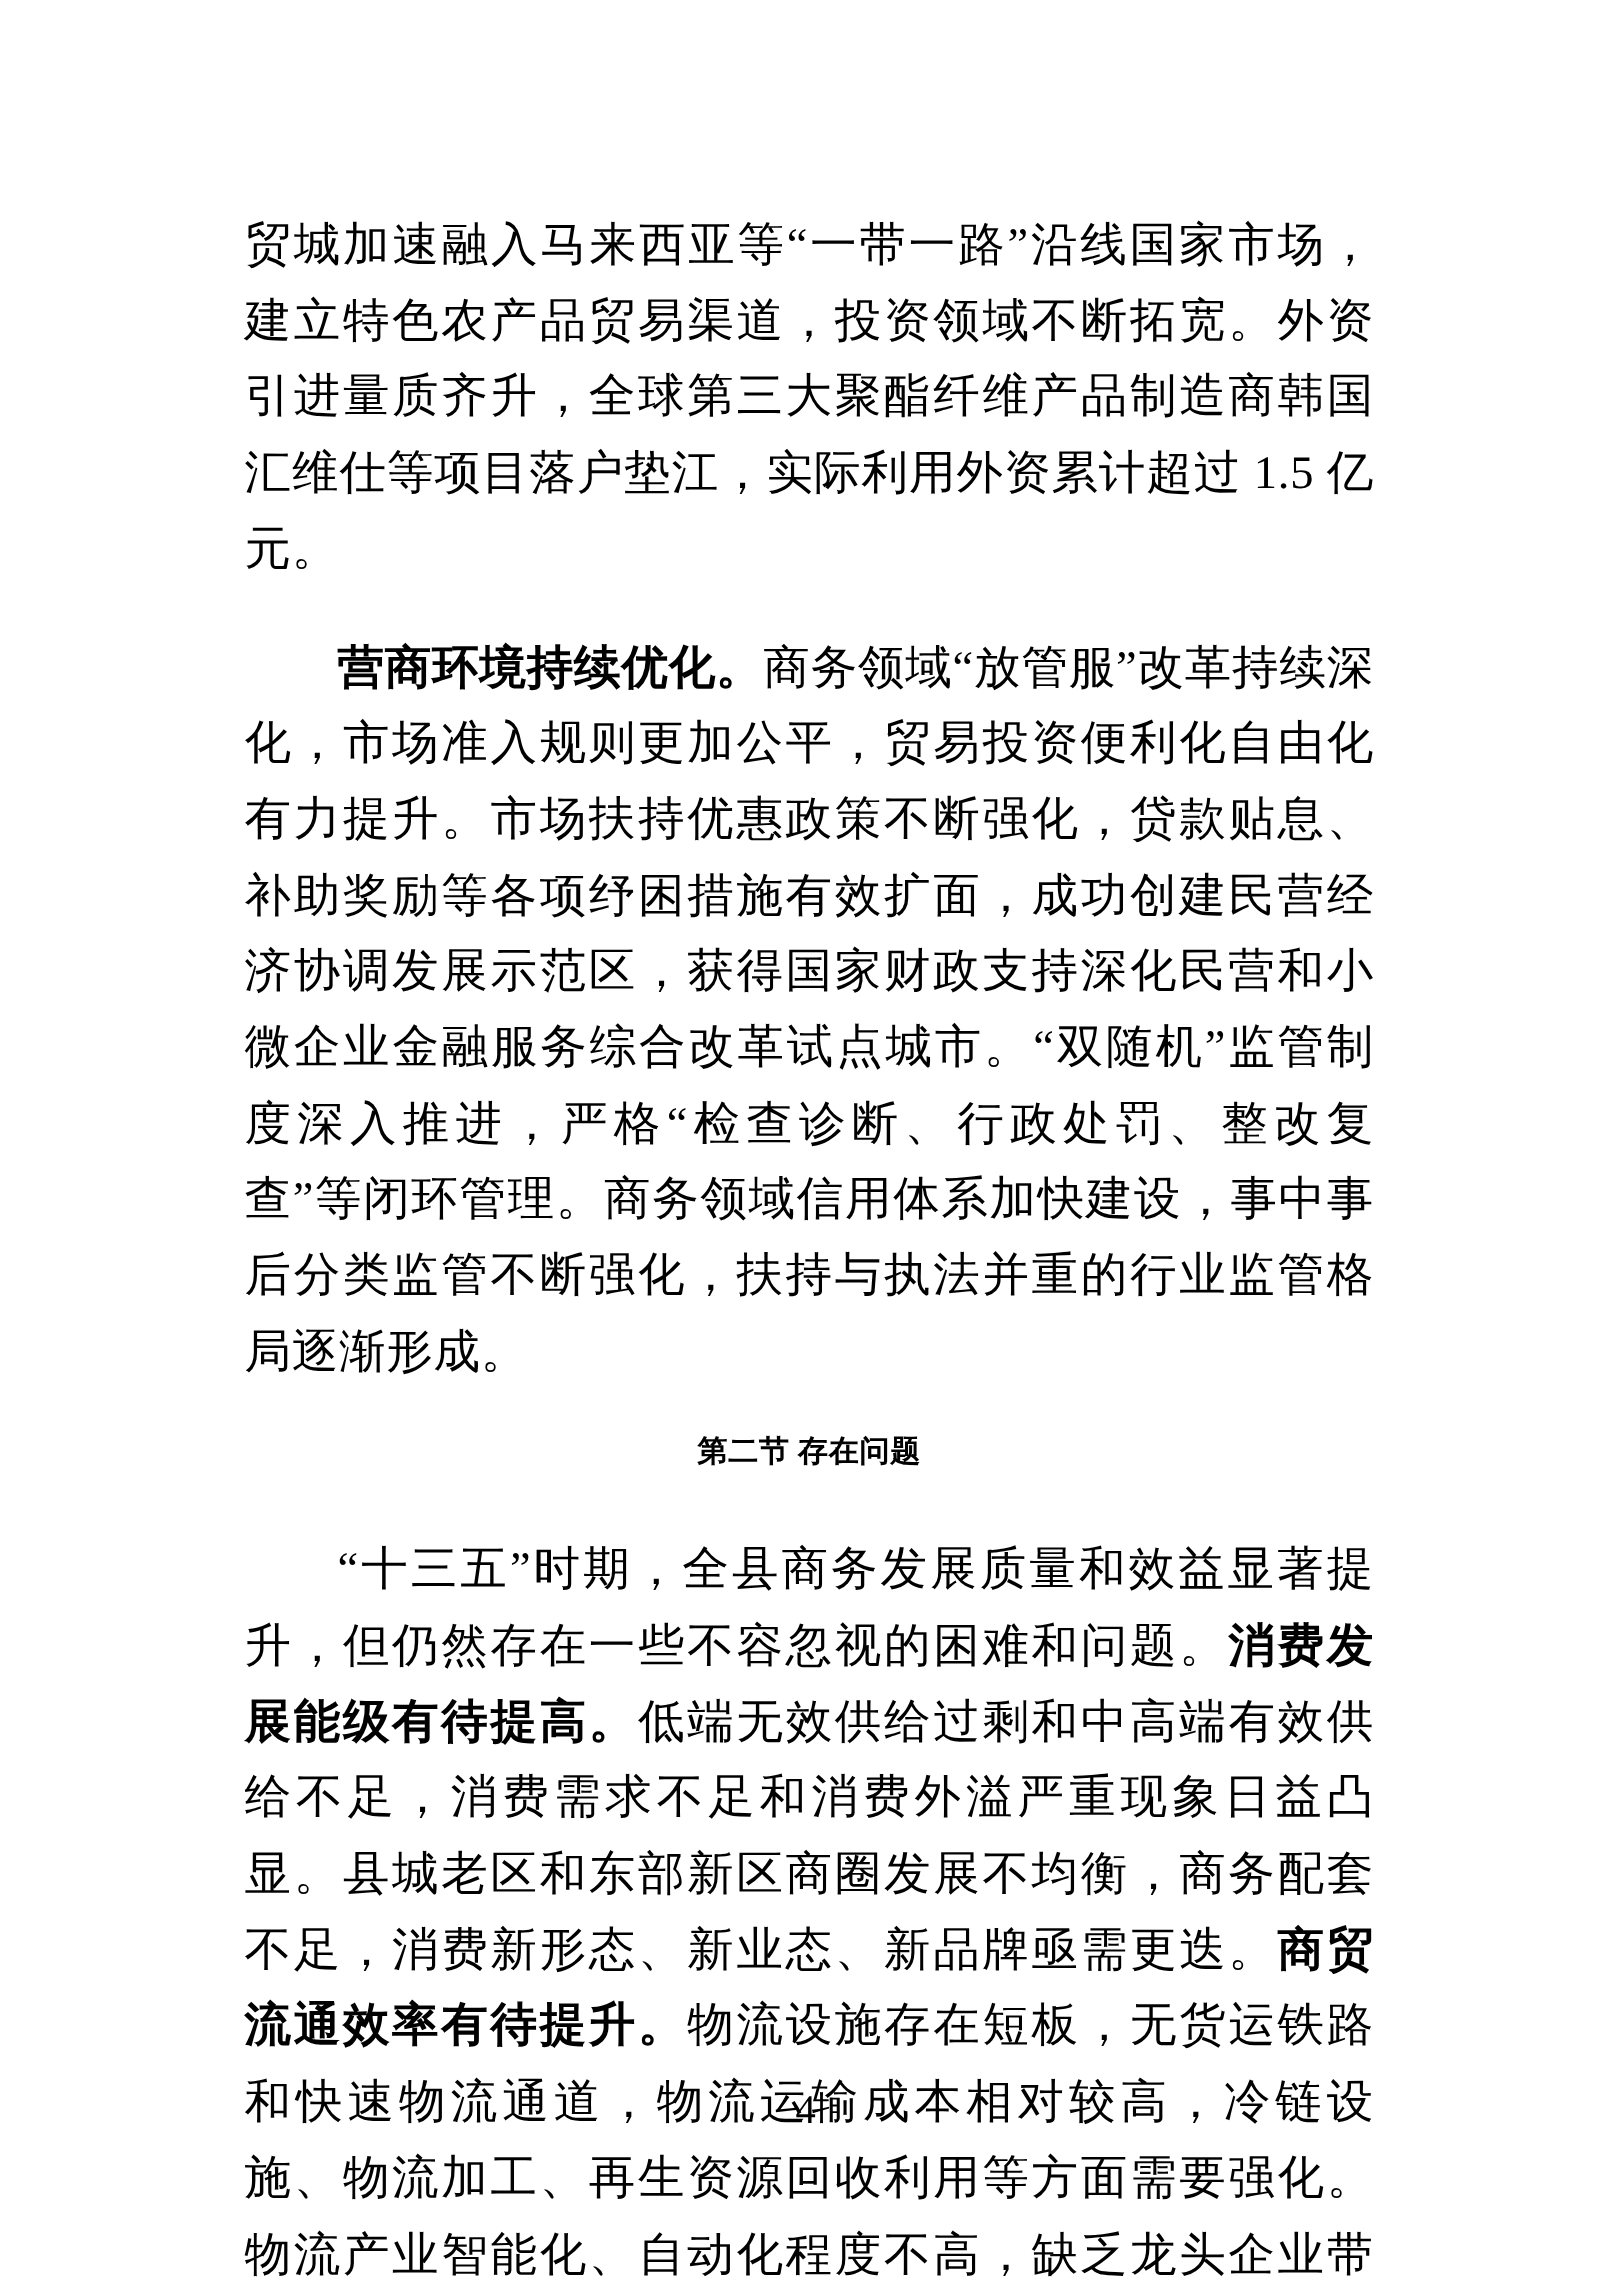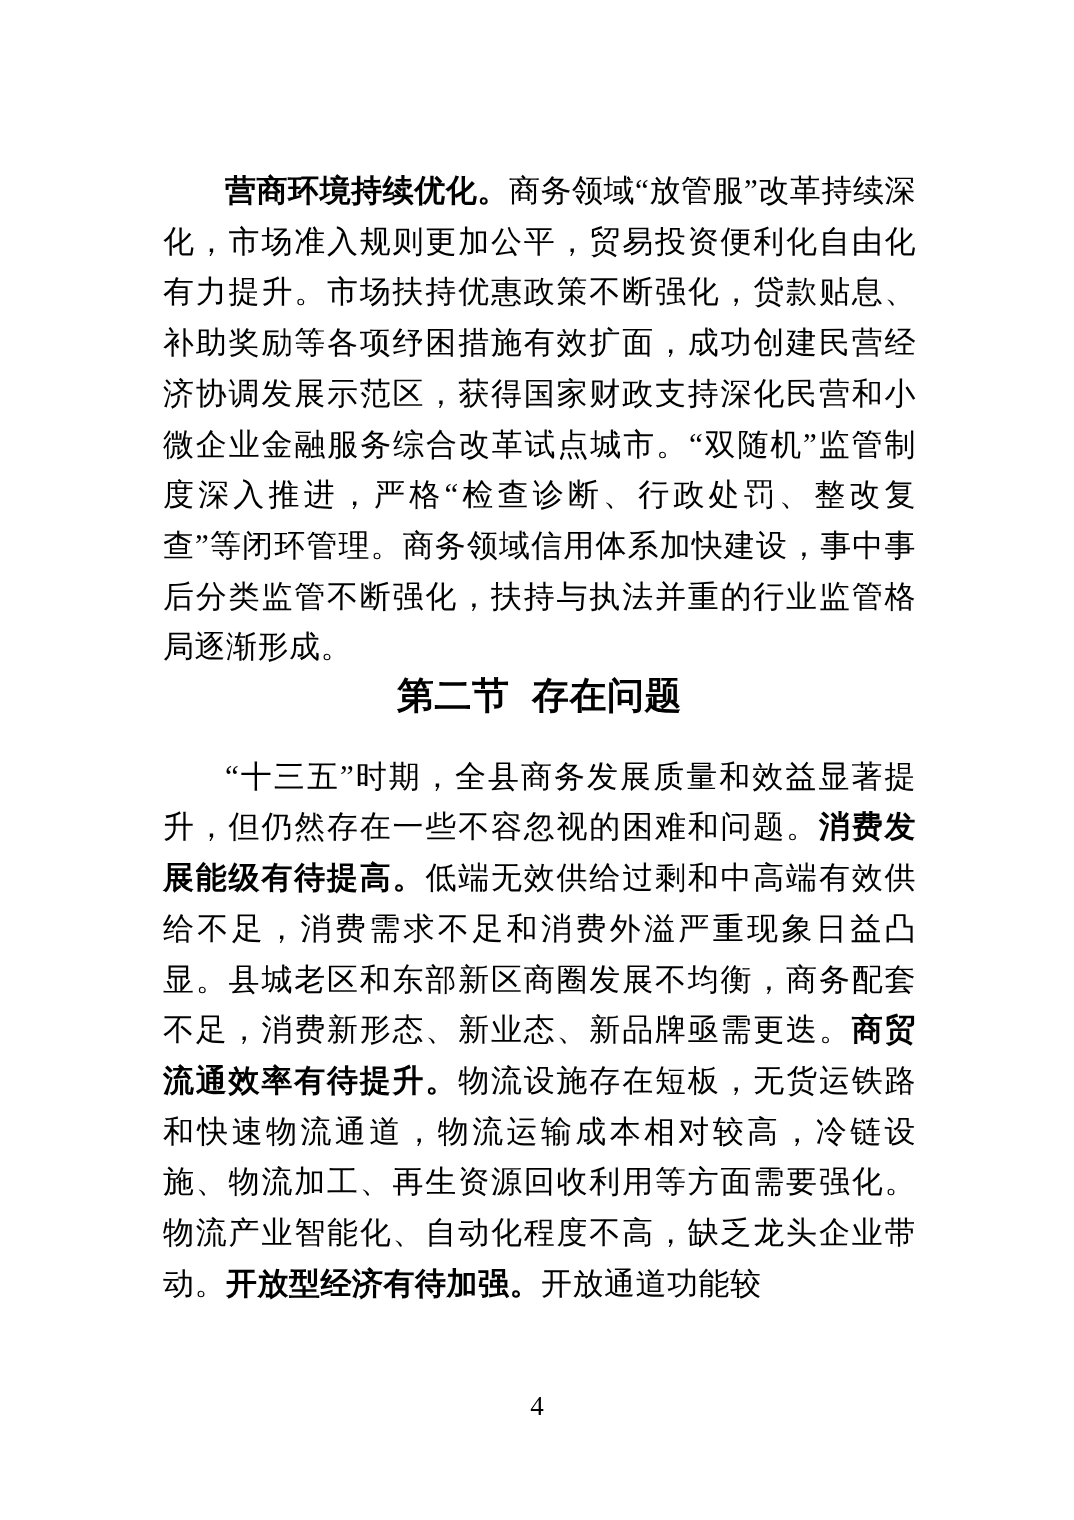--- a/index.html
+++ b/index.html
@@ -31,43 +31,43 @@
     padding: 0;
   }
   .para.indent {
     text-indent: 2em;
     margin-top: 28px;
   }
   .bold {
     font-weight: bold;
   }
   .heading {
-    margin: 0;
+    margin: 16px;
     padding: 0;
-    font-size: 37px;
+    font-size: 20px;
     line-height: 50.7px;
     font-weight: bold;
     text-align: center;
     text-indent: 0;
-    font-family: Liberation Mono, monospace;
   }
   .page-number {
     position: absolute;
     left: 0;
     top: 1391px;
     width: 100%;
     text-align: center;
     font-size: 27px;
     line-height: 30px;
     color: #000000;
   }
 </style>
 </head>
 <body>
 
 <div class="page">
   <div class="content">
+    <p class="para"><span>贸城加速融入马来西亚等“一带一路”沿线国家市场，建立特色农产品贸易渠道，投资领域不断拓宽。外资引进量质齐升，全球第三大聚酯纤维产品制造商韩国汇维仕等项目落户垫江，实际利用外资累计超过 1.5 亿元。</span></p>
     <p class="para indent"><span class="bold">营商环境持续优化。</span><span>商务领域“放管服”改革持续深化，市场准入规则更加公平，贸易投资便利化自由化有力提升。市场扶持优惠政策不断强化，贷款贴息、补助奖励等各项纾困措施有效扩面，成功创建民营经济协调发展示范区，获得国家财政支持深化民营和小微企业金融服务综合改革试点城市。“双随机”监管制度深入推进，严格“检查诊断、行政处罚、整改复查”等闭环管理。商务领域信用体系加快建设，事中事后分类监管不断强化，扶持与执法并重的行业监管格局逐渐形成。</span></p>
     <h2 class="heading">第二节 存在问题</h2>
     <p class="para indent"><span>“十三五”时期，全县商务发展质量和效益显著提升，但仍然存在一些不容忽视的困难和问题。</span><span class="bold">消费发展能级有待提高。</span><span>低端无效供给过剩和中高端有效供给不足，消费需求不足和消费外溢严重现象日益凸显。县城老区和东部新区商圈发展不均衡，商务配套不足，消费新形态、新业态、新品牌亟需更迭。</span><span class="bold">商贸流通效率有待提升。</span><span>物流设施存在短板，无货运铁路和快速物流通道，物流运输成本相对较高，冷链设施、物流加工、再生资源回收利用等方面需要强化。物流产业智能化、自动化程度不高，缺乏龙头企业带动。</span><span class="bold">开放型经济有待加强。</span><span>开放通道功能较</span></p>
   </div>
   <div class="page-number">4</div>
 </div>
 
 </body></html>

